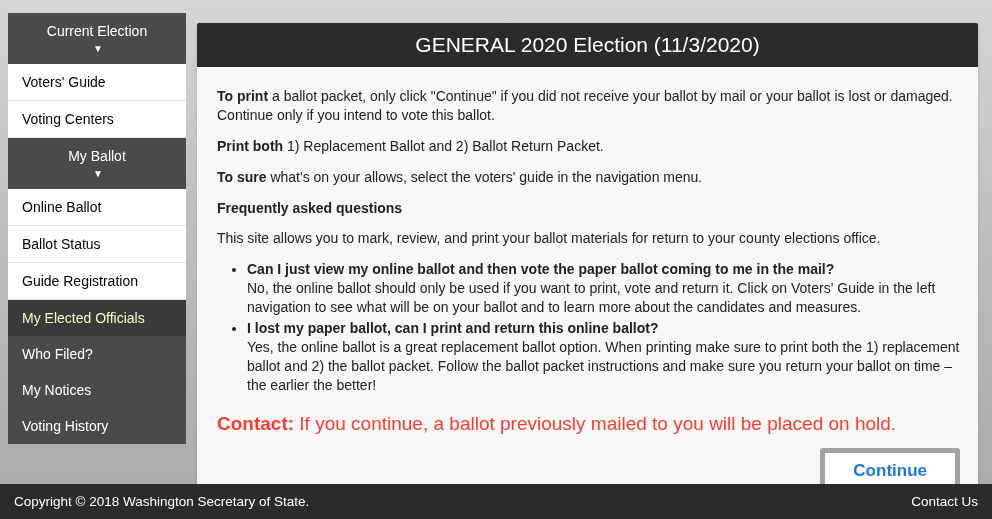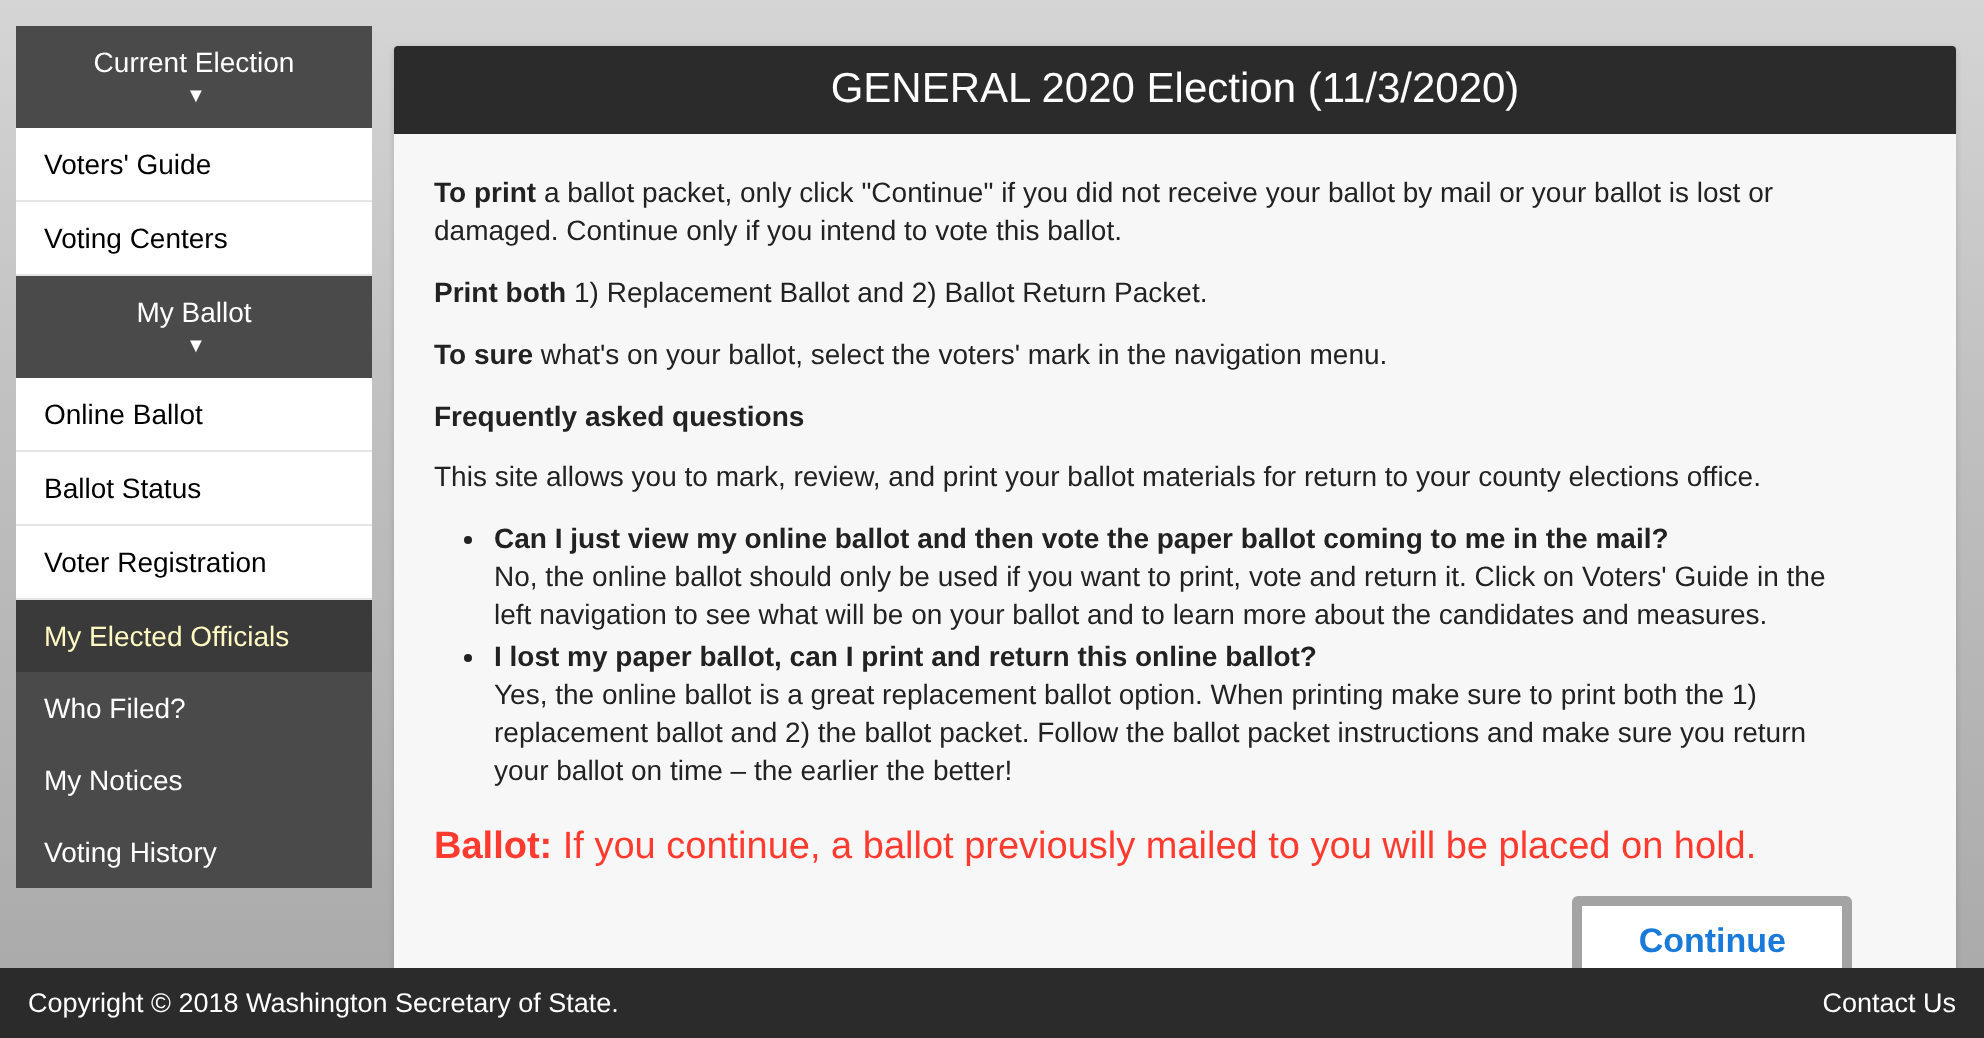--- a/index.html
+++ b/index.html
@@ -66,21 +66,21 @@
       background: #2b2b2b;
       color: #fff;
       text-align: center;
       padding: 10px;
       font-size: 21px;
       font-weight: 500;
       border-radius: 2px 2px 0 0;
       margin-top: 10px;
     }
     .panel-body {
-      padding: 20px 44px 18px 20px;
+      padding: 20px 10px 18px 20px;
       font-size: 14px;
       color: #222;
       line-height: 1.35;
     }
     .panel-body p {
       margin-bottom: 12px;
     }
     .panel-body ul {
       padding-left: 30px;
       margin-bottom: 16px;
@@ -143,21 +143,21 @@
       <span>My Ballot</span>
       <span class="caret">▼</span>
     </div>
     <div class="nav-item light">
       <span>Online Ballot</span>
     </div>
     <div class="nav-item light">
       <span>Ballot Status</span>
     </div>
     <div class="nav-item light">
-      <span>Voter Registration</span>
+      <span>Guide Registration</span>
     </div>
     <div class="nav-item active">
       <span>My Elected Officials</span>
     </div>
     <div class="nav-item dark">
       <span>Who Filed?</span>
     </div>
     <div class="nav-item dark">
       <span>My Notices</span>
     </div>
@@ -165,28 +165,28 @@
       <span>Voting History</span>
     </div>
   </nav>
 
   <main class="main">
     <div class="panel">
       <div class="panel-header">GENERAL 2020 Election (11/3/2020)</div>
       <div class="panel-body">
         <p><b>To print</b><span> a ballot packet, only click "Continue" if you did not receive your ballot by mail or your ballot is lost or damaged. Continue only if you intend to vote this ballot.</span></p>
         <p><b>Print both</b><span> 1) Replacement Ballot and 2) Ballot Return Packet.</span></p>
-        <p><b>To sure</b><span> what's on your ballot, select the voters' mark in the navigation menu.</span></p>
+        <p><b>To sure</b><span> what's on your allows, select the voters' guide in the navigation menu.</span></p>
         <p><b>Frequently asked questions</b></p>
         <p>This site allows you to mark, review, and print your ballot materials for return to your county elections office.</p>
         <ul>
           <li><b>Can I just view my online ballot and then vote the paper ballot coming to me in the mail?</b><br><span>No, the online ballot should only be used if you want to print, vote and return it. Click on Voters' Guide in the left navigation to see what will be on your ballot and to learn more about the candidates and measures.</span></li>
           <li><b>I lost my paper ballot, can I print and return this online ballot?</b><br><span>Yes, the online ballot is a great replacement ballot option. When printing make sure to print both the 1) replacement ballot and 2) the ballot packet. Follow the ballot packet instructions and make sure you return your ballot on time – the earlier the better!</span></li>
         </ul>
-        <p class="caution"><b>Ballot:</b><span> If you continue, a ballot previously mailed to you will be placed on hold.</span></p>
+        <p class="caution"><b>Contact:</b><span> If you continue, a ballot previously mailed to you will be placed on hold.</span></p>
         <div class="btn-row">
           <button class="btn-continue">Continue</button>
         </div>
       </div>
     </div>
   </main>
 </div>
 
 <footer class="footer">
   <span>Copyright © 2018 Washington Secretary of State.</span>

